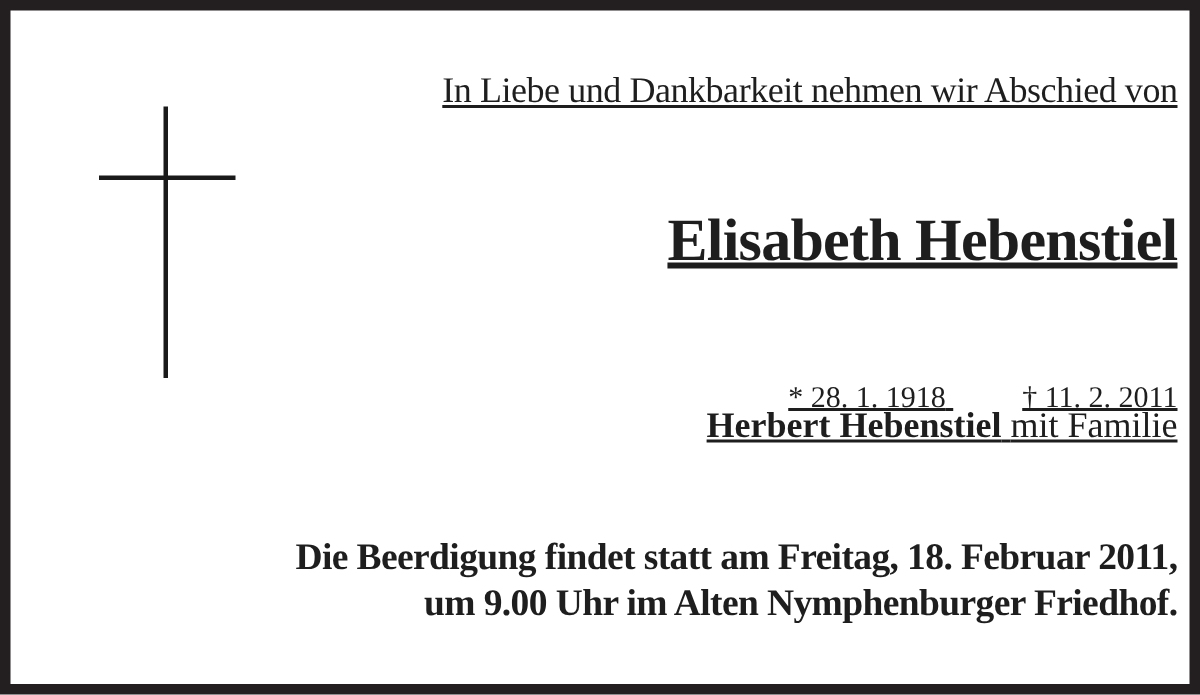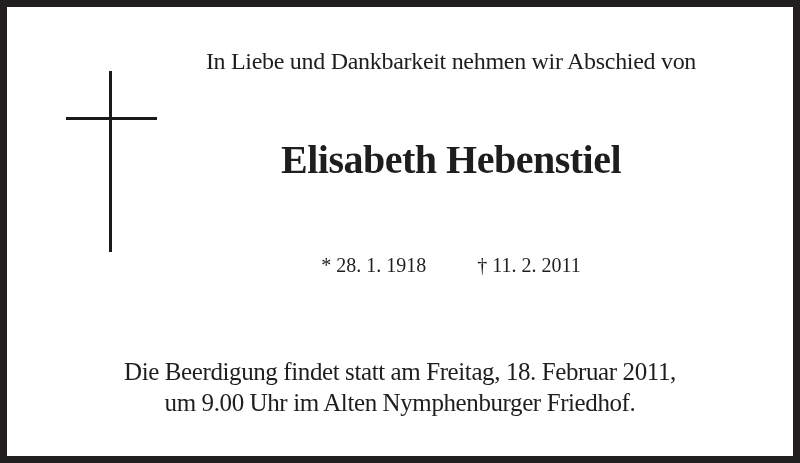--- a/index.html
+++ b/index.html
@@ -32,21 +32,22 @@
   .cross .h-bar {
     position: absolute;
     left: 59px; top: 110px;
     width: 91px; height: 3px;
     background: #1a1a1a;
   }
   
   .upper {
     position: absolute;
     left: 110px; right: 8px;
-    text-align: center;
+    text-align: right;
+    text-decoration: underline;
   }
   .intro {
     top: 39px;
     font-size: 24px;
     line-height: 30px;
     letter-spacing: -0.3px;
   }
   .deceased-name {
     top: 123px;
     font-size: 40px;
@@ -65,24 +66,25 @@
   .mourners {
     top: 263px;
     font-size: 24px;
     line-height: 29px;
   }
   .mourner-name { font-weight: bold; }
   .funeral {
     position: absolute;
     left: 8px; right: 8px;
     top: 349px;
-    text-align: center;
+    text-align: right;
     font-size: 25px;
     line-height: 31px;
     letter-spacing: -0.4px;
+    font-weight: bold;
   }
 </style>
 </head>
 <body>
 
 <div class="notice">
 
   <div class="cross">
     <div class="v-bar"></div>
     <div class="h-bar"></div>
@@ -93,20 +95,24 @@
   </div>
 
   <h1 class="upper deceased-name">Elisabeth Hebenstiel</h1>
 
   <div class="upper dates">
     <span class="birth">* 28. 1. 1918</span>
     <span class="death">† 11. 2. 2011</span>
   </div>
 
   <div class="upper mourners">
+    <div>
+      <span class="mourner-name">Herbert Hebenstiel</span>
+      <span>mit Familie</span>
+    </div>
   </div>
 
   <div class="funeral">
     <div>Die Beerdigung findet statt am Freitag, 18. Februar 2011,</div>
     <div>um 9.00 Uhr im Alten Nymphenburger Friedhof.</div>
   </div>
 
 </div>
 
 </body></html>

